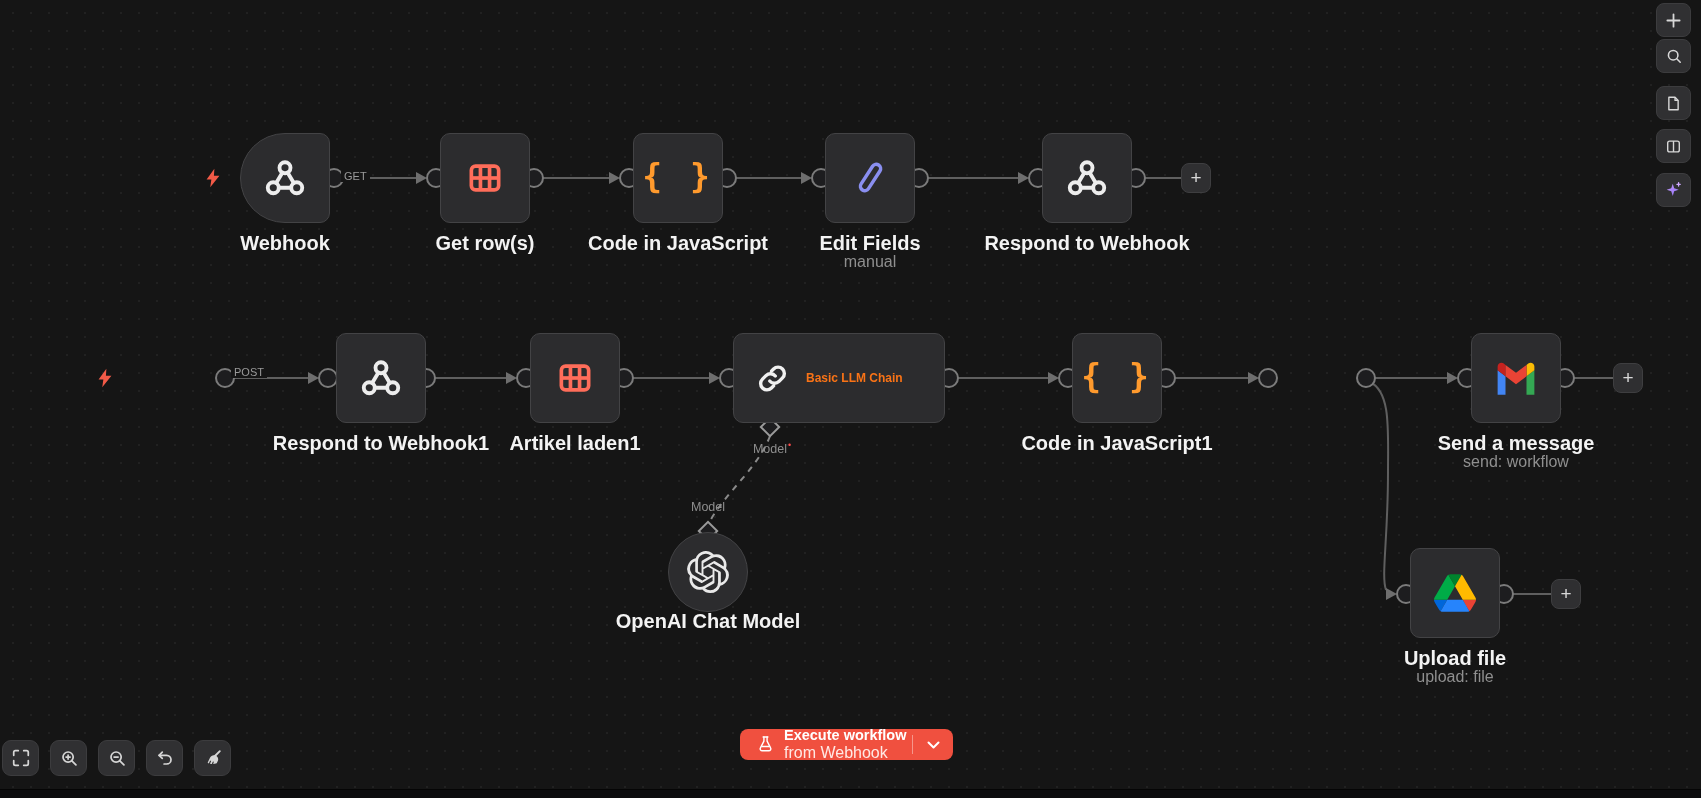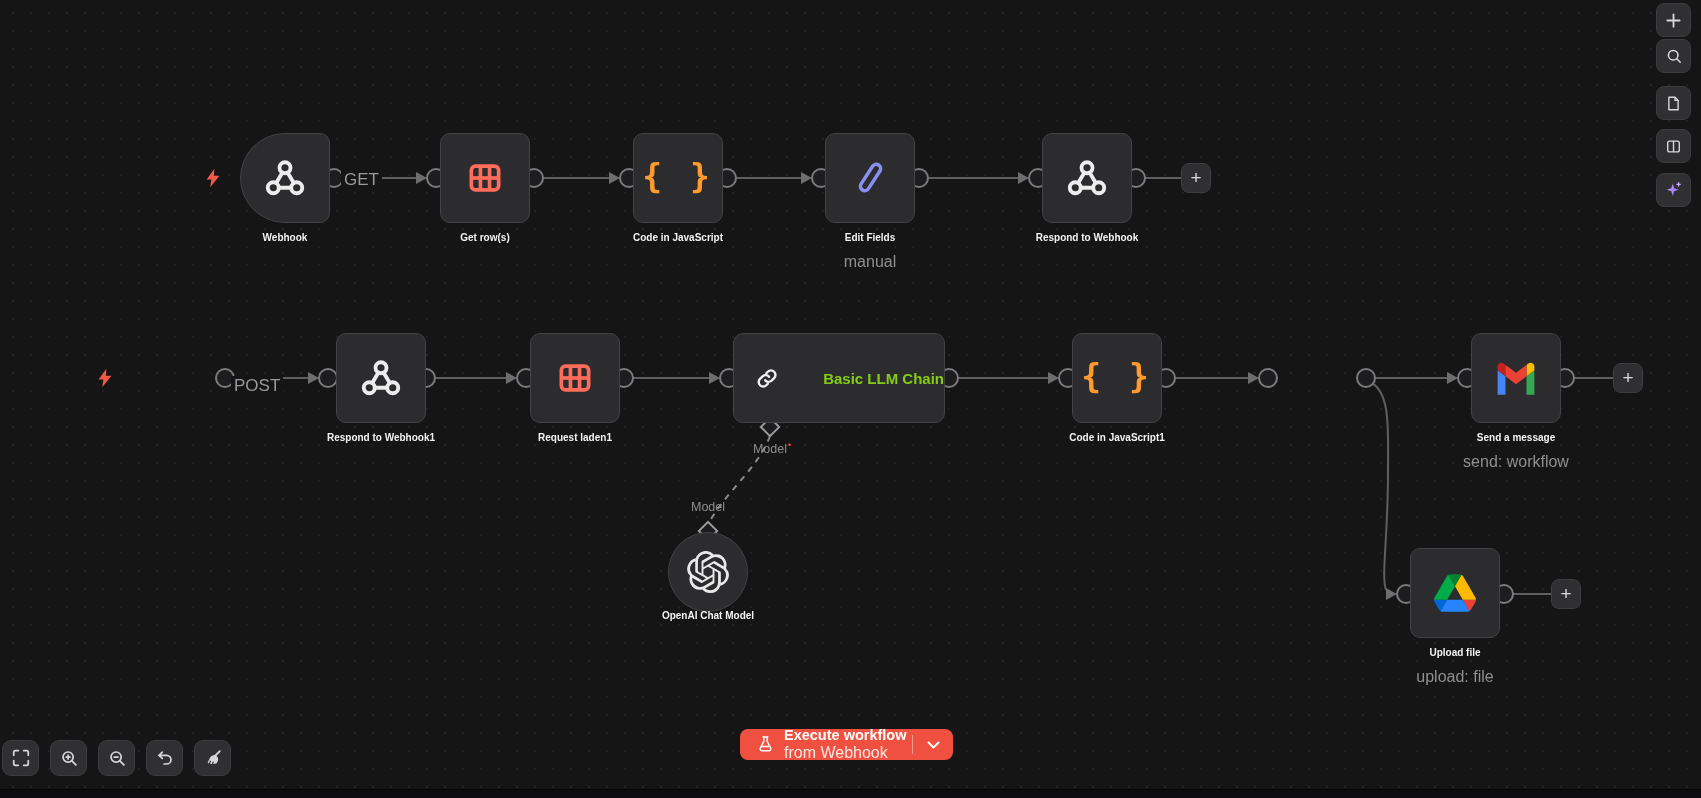--- a/index.html
+++ b/index.html
@@ -7,29 +7,29 @@
   #canvas{position:absolute;inset:0;width:1701px;height:798px;
     background-color:#151515;
     background-image:radial-gradient(circle,rgba(255,255,255,.05) 1px,transparent 1.3px);
     background-size:18px 18px;background-position:4px 4px;}
   .wires{position:absolute;left:0;top:0;pointer-events:none;}
   .node{position:absolute;}
   .node-box{width:90px;height:90px;background:#2c2c2e;border:1px solid #434345;border-radius:10px;
     display:flex;align-items:center;justify-content:center;box-sizing:border-box;}
   .trigger .node-box{border-radius:45px 10px 10px 45px;}
   .node-label{position:absolute;top:99px;left:50%;transform:translateX(-50%);white-space:nowrap;
-    color:#f3f3f3;font-size:10px;font-weight:700;text-align:center;}
+    color:#f3f3f3;font-size:20px;font-weight:700;text-align:center;}
   .node-sub{position:absolute;top:120px;left:50%;transform:translateX(-50%);white-space:nowrap;
     color:#8f8f8f;font-size:16px;font-weight:400;text-align:center;}
   .wide .node-box{width:212px;flex-direction:row;justify-content:flex-start;padding-left:20px;gap:15px;}
-  .wide .inner-title{color:#84cc16;font-size:15px;font-weight:700;white-space:nowrap;margin-left:28px;}
+  .wide .inner-title{color:#f97316;font-size:12px;font-weight:700;white-space:nowrap;}
   .round .node-box{width:80px;height:80px;border-radius:50%;}
   .brace-icon{font-family:"DejaVu Sans Mono",monospace;font-size:33px;font-weight:700;color:#ff9a2d;
     letter-spacing:4px;line-height:1;padding-bottom:4px;}
-  .conn-label{position:absolute;color:#9a9a9a;font-size:17px;background:#151515;padding:0 3px;z-index:3;}
+  .conn-label{position:absolute;color:#9a9a9a;font-size:11px;background:#151515;padding:0 3px;z-index:3;}
   .port-label{position:absolute;color:#8e8e8e;font-size:12.5px;white-space:nowrap;transform:translateX(-50%);}
   .req-dot{color:#ff4b4b;font-size:9px;vertical-align:super;margin-left:1px;}
   .plus-chip{position:absolute;width:30px;height:30px;border-radius:8px;background:#2f2f31;border:1px solid #3e3e40;
     color:#d8d8d8;font-size:19px;font-weight:400;display:flex;align-items:center;justify-content:center;box-sizing:border-box;}
   .bolt{position:absolute;width:22px;height:22px;}
   .ctl-btn{position:absolute;width:37px;height:36px;border-radius:9px;background:#303032;border:1px solid #3c3c3e;
     display:flex;align-items:center;justify-content:center;box-sizing:border-box;}
   .side-btn{position:absolute;left:1656px;width:35px;height:34px;border-radius:8px;background:#303032;border:1px solid #3c3c3e;
     display:flex;align-items:center;justify-content:center;box-sizing:border-box;color:#d8d8d8;}
   #execbar{position:absolute;left:740px;top:729px;width:213px;height:31px;border-radius:8px;background:#f0503f;
@@ -119,21 +119,21 @@
   </svg>
 
   <svg class="bolt" style="left:202px;top:167px" viewBox="0 0 24 24">
     <path d="M13.5 2 5 13.5h5.2L9 22 19 9.5h-6z" fill="#f25a47"></path>
     </svg>
   <svg class="bolt" style="left:94px;top:367px" viewBox="0 0 24 24">
     <path d="M13.5 2 5 13.5h5.2L9 22 19 9.5h-6z" fill="#f25a47"></path>
     </svg>
 
   <div class="conn-label" style="left:341px;top:170px">GET</div>
-  <div class="conn-label" style="left:231px;top:376px">POST</div>
+  <div class="conn-label" style="left:231px;top:366px">POST</div>
 
   <div class="node trigger" style="left:240px;top:133px">
     <div class="node-box">
       <svg width="44" height="44" viewBox="0 0 24 24" fill="none" stroke="#ededed" stroke-width="2.1" stroke-linecap="round">
         <circle cx="12" cy="6.4" r="3"></circle>
           <circle cx="5.6" cy="17.3" r="3"></circle>
           <circle cx="18.4" cy="17.3" r="3"></circle>
         <path d="M10.6 9 7.2 14.7"></path>
           <path d="M13.4 9l3.4 5.7"></path>
           <path d="M8.7 17.3h6.6"></path>
@@ -204,21 +204,21 @@
 
   <div class="node" style="left:530px;top:333px">
     <div class="node-box">
       <svg width="42" height="42" viewBox="0 0 24 24" fill="none" stroke="#ff6d5a" stroke-width="2.1" stroke-linejoin="round">
         <rect x="4.2" y="5.2" width="15.6" height="13.6" rx="2.4"></rect>
         <path d="M4.2 12h15.6"></path>
           <path d="M9.4 5.2v13.6"></path>
           <path d="M14.6 5.2v13.6"></path>
       </svg>
       </div>
-    <div class="node-label">Request laden1</div>
+    <div class="node-label">Artikel laden1</div>
   </div>
 
   <div class="node wide" style="left:733px;top:333px">
     <div class="node-box">
       <svg width="37" height="37" viewBox="0 0 24 24" fill="none" stroke="#f0f0f0" stroke-width="2.2" stroke-linecap="round">
         <path d="M10.2 13.6a4.1 4.1 0 0 0 5.9.4l2.4-2.4a4.1 4.1 0 0 0-5.8-5.8l-1.4 1.4"></path>
         <path d="M13.8 10.4a4.1 4.1 0 0 0-5.9-.4l-2.4 2.4a4.1 4.1 0 0 0 5.8 5.8l1.4-1.4"></path>
       </svg>
       <span class="inner-title">Basic LLM Chain</span>
     </div>

